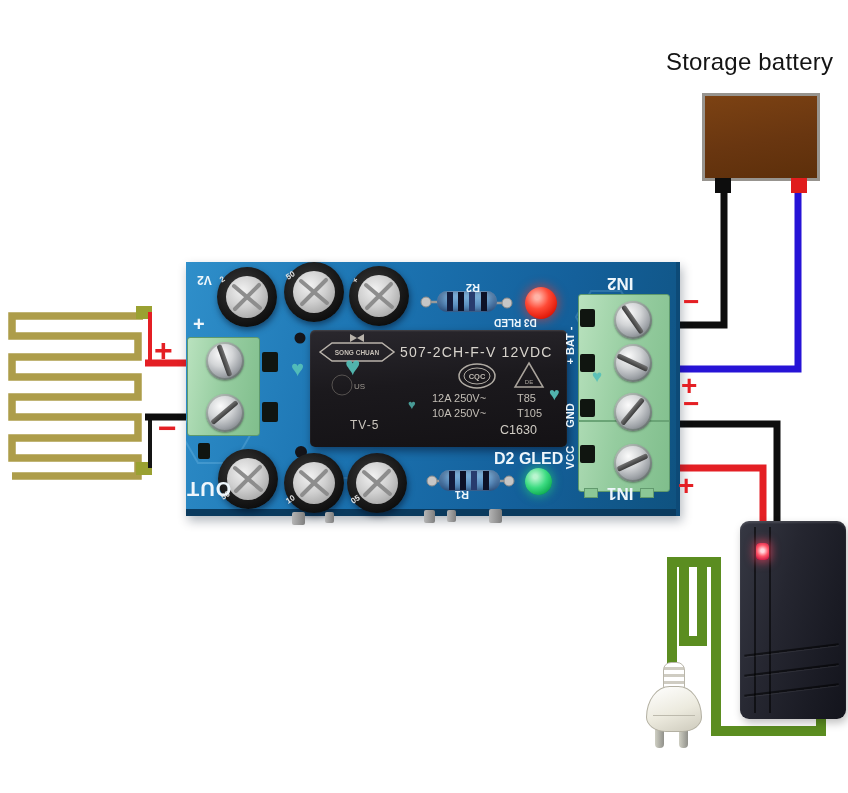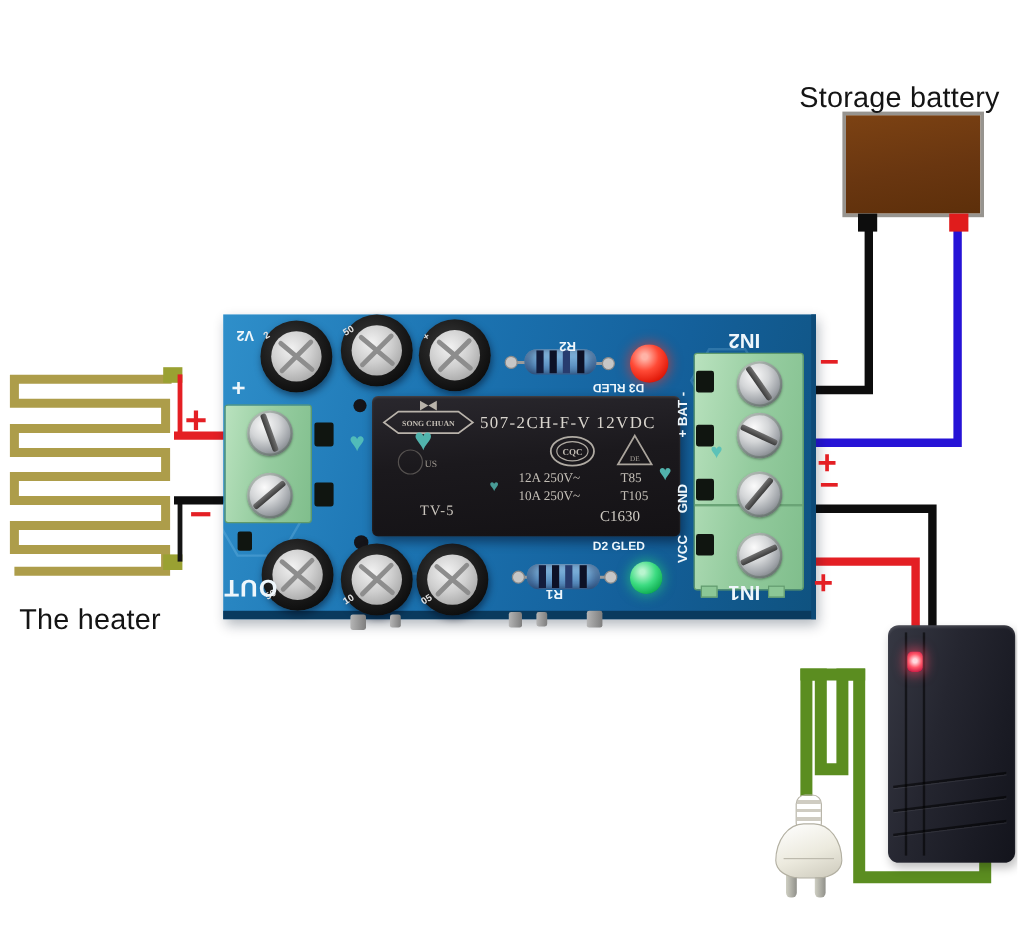--- a/index.html
+++ b/index.html
@@ -2,21 +2,21 @@
 <html><head>
 <meta charset="utf-8">
 <style>
   html,body{margin:0;padding:0;background:#fff;}
   #stage{position:relative;width:848px;height:793px;background:#ffffff;overflow:hidden;
          font-family:"Liberation Sans",sans-serif;}
   .abs{position:absolute;}
   
   #wires{position:absolute;left:0;top:0;z-index:1;}
   
-  .caption{position:absolute;z-index:9;color:#141414;font-size:24px;letter-spacing:.2px;margin-top:20px;}
+  .caption{position:absolute;z-index:9;color:#141414;font-size:24px;letter-spacing:.2px;}
   
   .sign{position:absolute;z-index:6;color:#e41f24;font-weight:700;font-size:32px;line-height:1;
         font-family:"Liberation Sans",sans-serif;}
   
   #watermark{position:absolute;left:184px;top:360px;z-index:8;font-size:70px;font-weight:700;
              letter-spacing:-8px;line-height:1;color:rgba(86,192,184,.92);white-space:nowrap;}
   .wm-heart{position:absolute;z-index:8;color:rgba(86,192,184,.92);line-height:1;}
   
   #battery{left:702px;top:93px;width:112px;height:82px;z-index:3;
            background:linear-gradient(170deg,#7c4213,#693610 55%,#5d2f0a);
@@ -59,21 +59,21 @@
   .cap-top{position:absolute;left:9px;top:9px;width:42px;height:42px;border-radius:50%;
        background:radial-gradient(circle at 40% 35%,#f2f2f2,#cfcfcf 45%,#a8a8a8 80%,#909090);}
   .cap-top::before,.cap-top::after{content:"";position:absolute;left:2px;top:19px;width:38px;height:4px;
        background:#8d8d8d;border-radius:2px;}
   .cap-top::before{transform:rotate(40deg);}
   .cap-top::after{transform:rotate(-45deg);}
   .cap-mark{position:absolute;color:#e3e3e3;font-size:8px;font-weight:700;transform:rotate(-32deg);}
   
   #relay{position:absolute;left:124px;top:68px;width:257px;height:117px;border-radius:5px;
        background:linear-gradient(175deg,#2a282e,#1b191d 45%,#141215);
-       box-shadow:inset 0 1px 2px rgba(255,255,255,.14), 2px 4px 9px rgba(0,0,20,.45);font-family:Liberation Serif, serif;}
+       box-shadow:inset 0 1px 2px rgba(255,255,255,.14), 2px 4px 9px rgba(0,0,20,.45);}
   
   .tblock{position:absolute;background:linear-gradient(100deg,#b9e2be,#95cc9f 50%,#80be8c);
        border:1px solid #5f9a6c;border-radius:3px;}
   .thole{position:absolute;background:#101510;border-radius:2px;}
   .screw{position:absolute;width:38px;height:38px;border-radius:50%;
        background:radial-gradient(circle at 38% 32%,#fbfbfb,#d3d5d7 35%,#a0a4a9 62%,#6e7277 85%,#585b60);
        box-shadow:inset 0 0 0 2px rgba(50,80,55,.28), 0 1px 2px rgba(0,0,0,.35);}
   .slot{position:absolute;left:2px;top:16px;width:33px;height:5px;border-radius:2px;
        background:linear-gradient(#707070,#3c3c3c);}
   
@@ -237,21 +237,21 @@
     <div id="led-green"></div>
 
     <span class="silk rot180" style="left:11px;top:12px;font-size:12px">V2</span>
     <span class="silk" style="left:7px;top:52px;font-size:20px">+</span>
     <span class="silk rot180" style="left:0px;top:217px;font-size:20px;letter-spacing:1px">OUT</span>
     <span class="silk rot180" style="left:421px;top:13px;font-size:17px">IN2</span>
     <span class="silk rot180" style="left:421px;top:223px;font-size:17px">IN1</span>
     <span class="silk rot180" style="left:280px;top:20px;font-size:11px">R2</span>
     <span class="silk rot180" style="left:308px;top:55px;font-size:10px">D3 RLED</span>
     <span class="silk rot180" style="left:269px;top:227px;font-size:11px">R1</span>
-    <span class="silk" style="left:308px;top:189px;font-size:10px">D2 GLED</span>
+    <span class="silk" style="left:308px;top:189px;font-size:16px">D2 GLED</span>
     <span class="silk rot90ccw" style="left:354px;top:78px;width:60px;font-size:11px">+ BAT -</span>
     <span class="silk rot90ccw" style="left:369px;top:148px;width:30px;font-size:11px">GND</span>
     <span class="silk rot90ccw" style="left:369px;top:190px;width:30px;font-size:11px">VCC</span>
 
     <span class="pinstub" style="left:106px;top:250px;width:13px;height:13px"></span>
     <span class="pinstub" style="left:139px;top:250px;width:9px;height:11px"></span>
     <span class="pinstub" style="left:238px;top:248px;width:11px;height:13px"></span>
     <span class="pinstub" style="left:261px;top:248px;width:9px;height:12px"></span>
     <span class="pinstub" style="left:303px;top:247px;width:13px;height:14px"></span>
   </div>
@@ -277,21 +277,20 @@
     </div>
 
   <span class="sign" style="left:154px;top:334px">+</span>
   <span class="sign" style="left:158px;top:412px">−</span>
   <span class="sign" style="left:683px;top:288px;font-size:28px">−</span>
   <span class="sign" style="left:681px;top:372px;font-size:28px">+</span>
   <span class="sign" style="left:683px;top:390px;font-size:28px">−</span>
   <span class="sign" style="left:678px;top:472px;font-size:28px">+</span>
 
   <div class="caption" style="left:666px;top:48px">Storage battery</div>
-  <div class="caption" style="left:16px;top:483px">The heater</div>
 
   <span class="wm-heart" style="left:291px;top:358px;font-size:22px">♥</span>
   <span class="wm-heart" style="left:345px;top:353px;font-size:26px">♥</span>
   <span class="wm-heart" style="left:408px;top:398px;font-size:13px;opacity:.85">♥</span>
   <span class="wm-heart" style="left:549px;top:385px;font-size:18px">♥</span>
   <span class="wm-heart" style="left:592px;top:368px;font-size:17px">♥</span>
 
 </div>
 
 </body></html>

